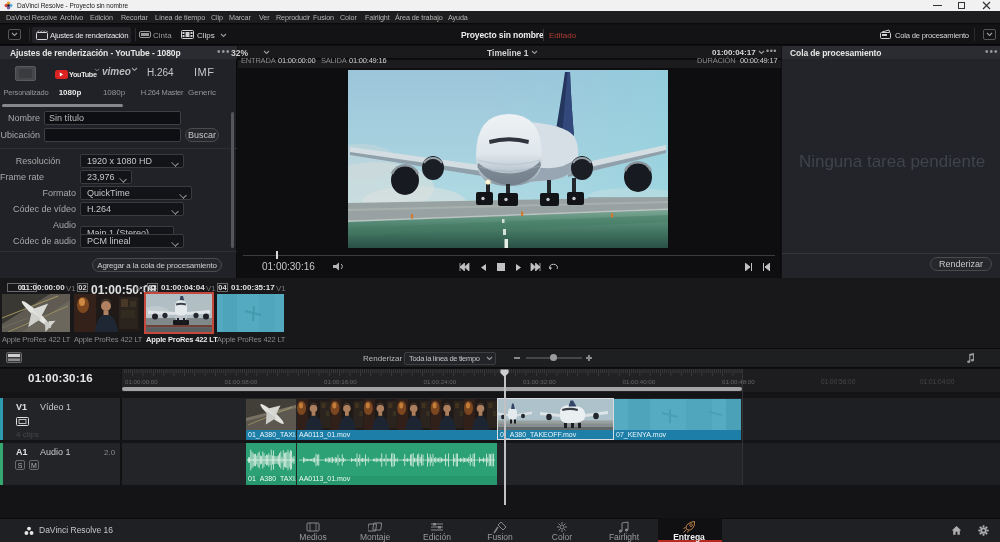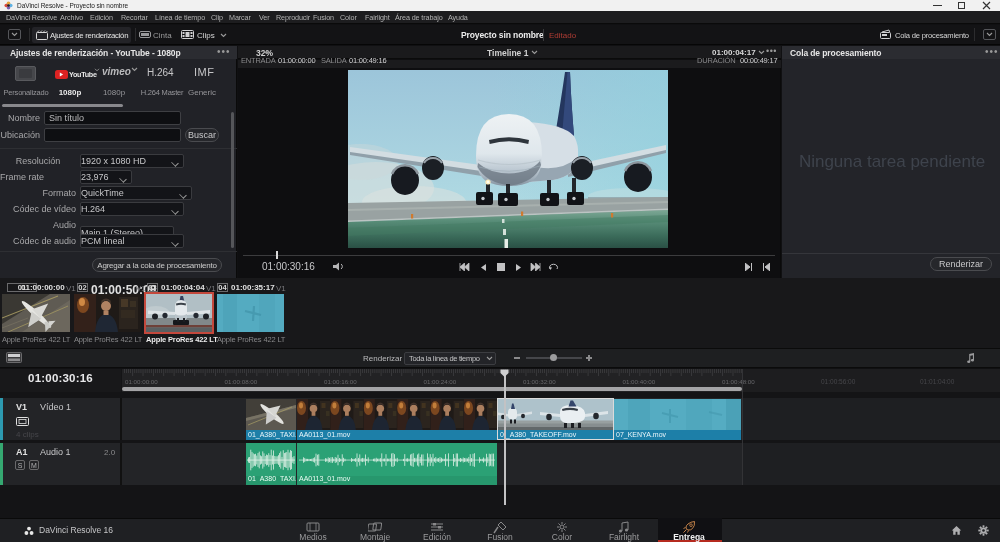--- a/index.html
+++ b/index.html
@@ -144,21 +144,21 @@
 <div class="a" style="left:0px;top:236px;width:76px;text-align:right;font-size:9px;color:#a8a8aa">Códec de audio</div>
 <div class="dd a" style="left:80px;top:234px;width:104px">PCM lineal</div>
 
 <div class="a" style="left:231px;top:112px;width:3px;height:136px;background:#55565a;border-radius:2px"></div>
 
 <div class="a" style="left:0;top:251px;width:237px;height:1px;background:#2e2f33"></div>
 <div class="a" style="left:92px;top:258px;width:130px;height:14px;background:#26272b;border:1px solid #4a4b4f;border-radius:8px;font-size:8px;letter-spacing:-0.2px;color:#cccccc;text-align:center;line-height:13px;white-space:nowrap">Agregar a la cola de procesamiento</div>
 
 <div class="a" style="left:238px;top:46px;width:543px;height:232px;background:#0e0e10;border-right:1px solid #0a0a0a"></div>
 <div class="a" style="left:238px;top:46px;width:543px;height:13px;background:#1a1a1c;border-bottom:1px solid #0b0b0b"></div>
-<div class="a" style="left:256px;top:46px;height:13px;line-height:14px;font-size:8.5px;font-weight:bold;color:#d0d0d0">32%</div>
+<div class="a" style="left:231px;top:46px;height:13px;line-height:14px;font-size:8.5px;font-weight:bold;color:#d0d0d0">32%</div>
 <svg class="a" style="left:263px;top:50px" width="7" height="5" viewBox="0 0 7 5">
     <path d="M1 1 L3.5 3.5 L6 1" stroke="#9a9a9a" stroke-width="1.1" fill="none"></path>
   </svg>
 <div class="a" style="left:487px;top:46px;height:13px;line-height:14px;font-size:8.5px;font-weight:bold;color:#d0d0d0">Timeline 1</div>
 <svg class="a" style="left:531px;top:50px" width="7" height="5" viewBox="0 0 7 5">
     <path d="M1 1 L3.5 3.5 L6 1" stroke="#9a9a9a" stroke-width="1.1" fill="none"></path>
   </svg>
 <div class="a" style="left:712px;top:46px;height:13px;line-height:14px;font-size:8px;font-weight:bold;color:#d8d8d8">01:00:04:17</div>
 <svg class="a" style="left:758px;top:50px" width="7" height="5" viewBox="0 0 7 5">
     <path d="M1 1 L3.5 3.5 L6 1" stroke="#9a9a9a" stroke-width="1.1" fill="none"></path>
@@ -1108,15 +1108,15 @@
       <rect x="8.5" y="4.6" width="2.2" height="1.8"></rect>
       <rect x="1.6" y="1.6" width="2" height="2" transform="rotate(45 2.6 2.6)"></rect>
       <rect x="7.4" y="1.6" width="2" height="2" transform="rotate(45 8.4 2.6)"></rect>
       <rect x="1.6" y="7.4" width="2" height="2" transform="rotate(45 2.6 8.4)"></rect>
       <rect x="7.4" y="7.4" width="2" height="2" transform="rotate(45 8.4 8.4)"></rect>
     </g>
     <circle cx="5.5" cy="5.5" r="1.3" fill="#1f2023"></circle>
   </svg>
 
 <style>
-.dd{height:14px;background:#131418;border:1px solid #3a3b3f;border-radius:2px;font-size:9px;color:#c6c6c8;line-height:12px;white-space:nowrap}
+.dd{height:14px;background:#131418;border:1px solid #3a3b3f;border-radius:2px;font-size:9px;color:#c6c6c8;line-height:12px;padding-left:6px;white-space:nowrap}
 .dd::after{content:"";position:absolute;right:5px;top:5px;width:5px;height:5px;border-right:1.2px solid #9a9a9a;border-bottom:1.2px solid #9a9a9a;transform:rotate(45deg) scale(1,0.8);transform-origin:center}
 </style>
 
 </body></html>

